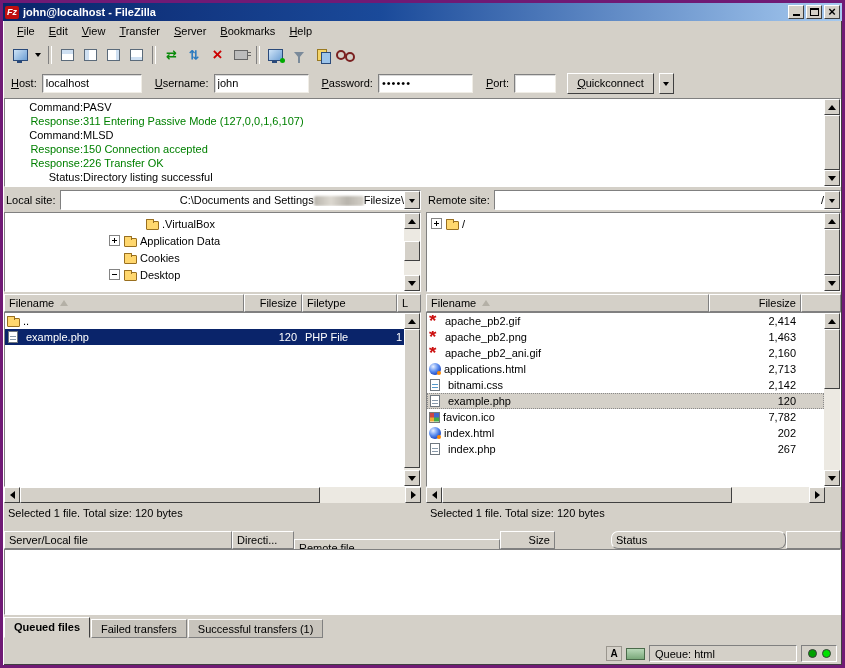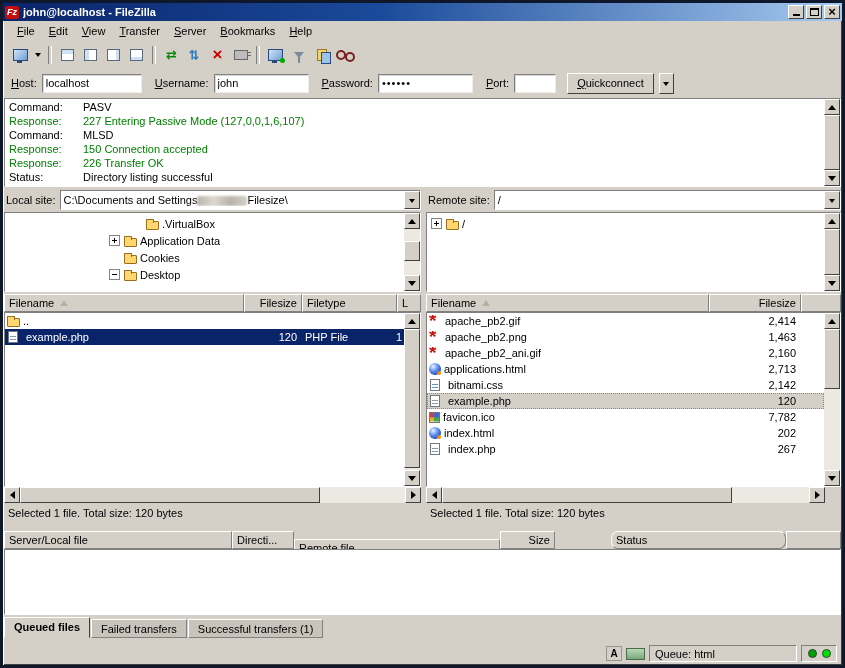--- a/index.html
+++ b/index.html
@@ -1,20 +1,20 @@
 <!DOCTYPE html>
 <html><head>
 <meta charset="utf-8">
 <style>
   html,body{margin:0;padding:0;background:#808080;}
   *{font-family:"Liberation Sans","DejaVu Sans",sans-serif;}
   .window{position:relative;width:845px;height:668px;background:#d4d0c8;box-sizing:border-box;
-          border:3px solid #0f172a;box-shadow:inset 1px 1px 0 #fff, inset -1px -1px 0 #404040, 0 0 0 1px #404040;overflow:hidden;}
+          border:3px solid #701a75;box-shadow:inset 1px 1px 0 #fff, inset -1px -1px 0 #404040, 0 0 0 1px #404040;overflow:hidden;}
   .abs{position:absolute;}
-  .sunken{border:1px solid;border-color:#808080 #fff #fff #808080;box-sizing:border-box;}
+  .sunken{border:1px solid;border-color:#808080 #fff #fff #808080;box-sizing:border-box;text-align:right;}
   .raised{border:1px solid;border-color:#fff #404040 #404040 #fff;box-sizing:border-box;background:#d4d0c8;}
   .ulf{display:inline-block;}
   .ulf::first-letter{text-decoration:underline;}
 
   
   #titlebar{left:0;top:0;width:839px;height:18px;display:flex;align-items:center;
     background:linear-gradient(90deg,#0a246a 0%,#1a4a9a 45%,#a6caf0 100%);padding:0 2px;box-sizing:border-box;}
   .app-icon{width:14px;height:13px;background:#c00f0f;border-radius:2px;margin-right:4px;color:#fff;
     font-size:9px;font-weight:bold;display:flex;align-items:center;justify-content:center;flex:none;}
   .app-icon::before{content:"Fz";font-style:italic;}
@@ -272,21 +272,21 @@
   </div>
 
   <div class="abs sunken" id="logpane">
     <div class="log-content">
       <div class="log-line" data-kind="command">
           <span class="log-label">Command:</span>
           <span>PASV</span>
         </div>
       <div class="log-line" data-kind="response">
           <span class="log-label">Response:</span>
-          <span>227 Entering Passive Mode (127,0,0,1,6,107)</span>
+          <span>311 Entering Passive Mode (127,0,0,1,6,107)</span>
         </div>
       <div class="log-line" data-kind="command">
           <span class="log-label">Command:</span>
           <span>MLSD</span>
         </div>
       <div class="log-line" data-kind="response">
           <span class="log-label">Response:</span>
           <span>150 Connection accepted</span>
         </div>
       <div class="log-line" data-kind="response">

